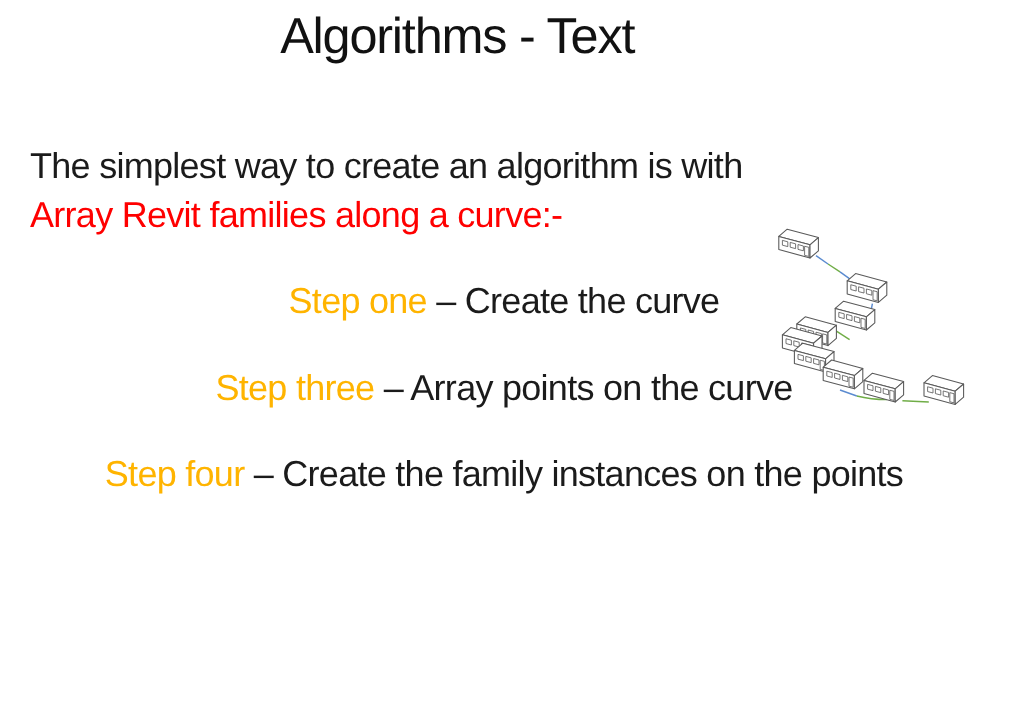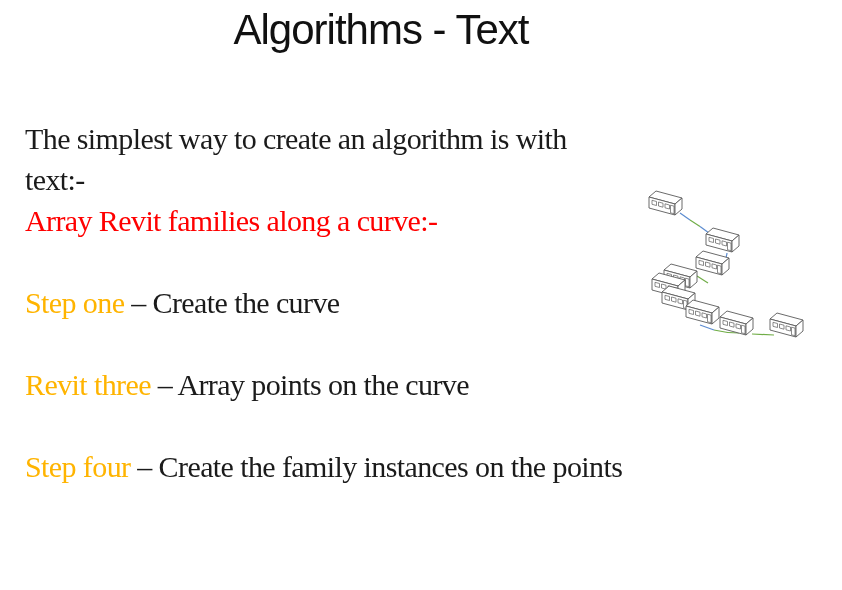--- a/index.html
+++ b/index.html
@@ -35,24 +35,24 @@
     top: 118px;
     width: 790px;
     font-size: 30px;
     letter-spacing: -0.6px;
     line-height: 41px;
     color: var(--body-text, #111);
   }
   .body-text p {
     margin: 0;
     white-space: pre-wrap;
-    font-family: Liberation Serif, serif;
   }
   .body-text p.step {
-    margin-top: 41px;
+    margin-top: 31px;
+    text-align: center;
   }
   .red  { color: var(--highlight-red, #ff0000); }
   .gold { color: var(--step-gold, #ffb400); }
 
   .illustration {
     position: absolute;
     left: 638px;
     top: 176px;
     width: 180px;
     height: 180px;
@@ -74,27 +74,26 @@
 </style>
 </head>
 <body>
 
 <div class="slide">
 
   <h1 class="slide-title">Algorithms - Text</h1>
 
   <div class="body-text">
     <p>The simplest way to create an algorithm is with</p>
-    <p>text:-</p>
     <p class="red">Array Revit families along a curve:-</p>
 
     <p class="step"><span class="gold">Step one</span><span> – Create the curve</span></p>
 
 
-    <p class="step"><span class="gold">Revit three</span><span> – Array points on the curve</span></p>
+    <p class="step"><span class="gold">Step three</span><span> – Array points on the curve</span></p>
 
     <p class="step"><span class="gold">Step four</span><span> – Create the family instances on the points</span></p>
   </div>
 
   <svg class="illustration" viewBox="0 0 180 180" xmlns="http://www.w3.org/2000/svg">
     <defs>
       <g id="ibox">
 
         <polygon class="face" points="0,7 7,1 33,8 26,14"></polygon>
 

